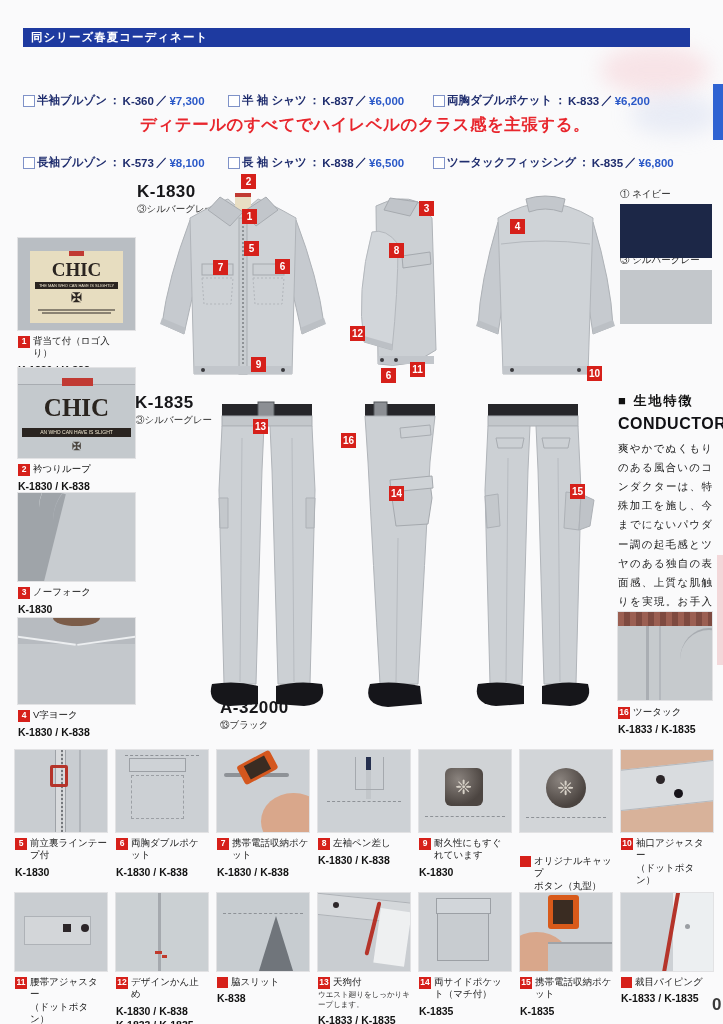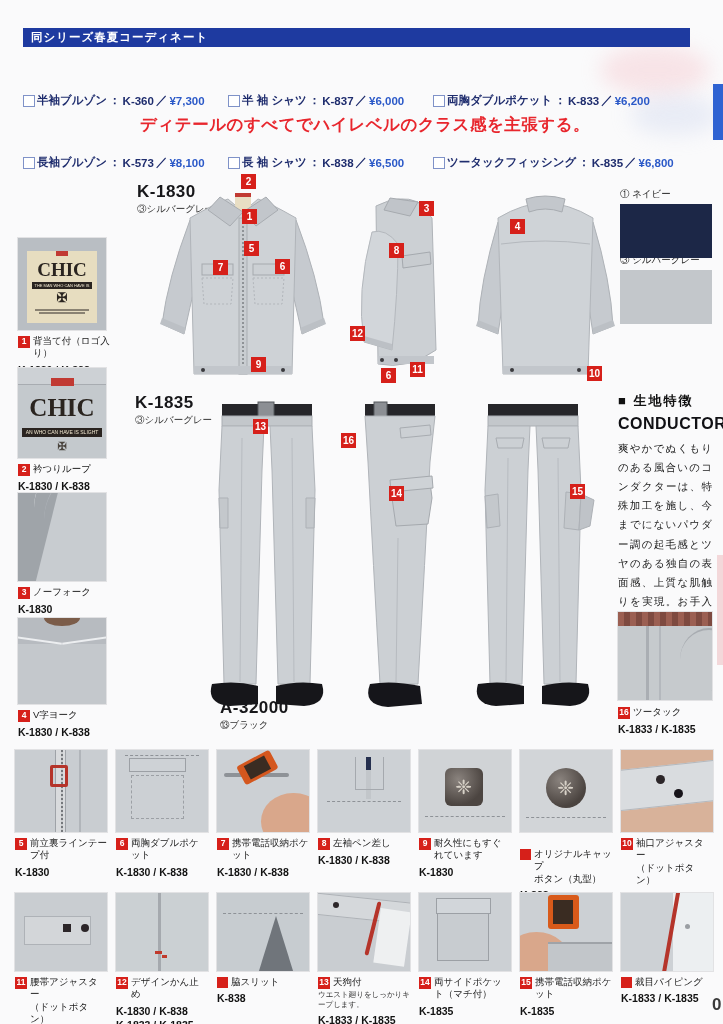--- a/index.html
+++ b/index.html
@@ -30,21 +30,21 @@
   .mini-badge{min-width:12px;height:12px;padding:0 1px;background:#d6201a;color:#fff;font-size:8.5px;
          font-weight:bold;display:inline-flex;align-items:center;justify-content:center;flex:none;margin-top:1px;box-sizing:border-box;}
   .mini-square{width:11px;height:11px;background:#d6201a;flex:none;margin-top:1px;}
   
   .feat-name{font-size:9.5px;color:#1b1b1b;display:flex;gap:3px;align-items:flex-start;line-height:1.3;
              white-space:pre-line;}
   .feat-codes{font-weight:bold;font-size:10.5px;color:#121212;margin-top:3px;white-space:pre-line;line-height:1.35;}
   .feat-note{font-size:7.5px;color:#333;margin-top:1px;}
   .photo{background:#cfd3d6;position:relative;overflow:hidden;box-shadow:0 0 0 1px #e2e2e4;}
   .sidecell{position:absolute;left:18px;width:96px;}
-  .sidecell .photo{width:88px;}
+  .sidecell .photo{width:117px;}
   .gridrow{position:absolute;left:15px;width:694px;display:flex;gap:9px;}
   .gcell{width:92px;flex:none;}
   .gcell .photo{width:92px;}
   
   .sw-label{font-size:9.5px;color:#222;margin-bottom:3px;}
   .swatch{width:92px;height:54px;}
   .fabric-h{font-size:13px;font-weight:bold;color:#111;letter-spacing:2px;}
   .brand{font-size:16px;font-weight:bold;color:#101014;letter-spacing:0.5px;}
   .fabric-p{width:94px;font-size:10.5px;line-height:1.82;color:#1a1a1a;text-align:justify;}
   .pagenum{position:absolute;left:712px;top:995px;font-size:17px;font-weight:bold;color:#3a3a3a;}
@@ -413,21 +413,21 @@
         <span class="mini-badge">9</span>
         <span>耐久性にもすぐれています</span>
       </div>
       <div class="feat-codes">K-1830</div>
     </div>
     <div class="gcell">
       <div class="photo" style="height:82px;background:#d2d5d8;">
         <div class="btn-rd">❈</div>
         <div class="stitch" style="left:6%;right:6%;top:82%;"></div>
       </div>
-      <div class="feat-name" style="margin-top:16px;">
+      <div class="feat-name" style="margin-top:23px;">
         <span class="mini-square"></span>
         <span>オリジナルキャップ
 ボタン（丸型）</span>
       </div>
       <div class="feat-codes">K-838</div>
     </div>
     <div class="gcell">
       <div class="photo" style="height:82px;background:#d8b29a;">
         <div class="abs" style="left:-6%;top:18%;width:112%;height:48%;background:#d9dcdf;border:1px solid #b4b8bd;transform:rotate(-6deg);"></div>
         <div class="dot" style="left:38%;top:30%;width:9px;height:9px;"></div>

